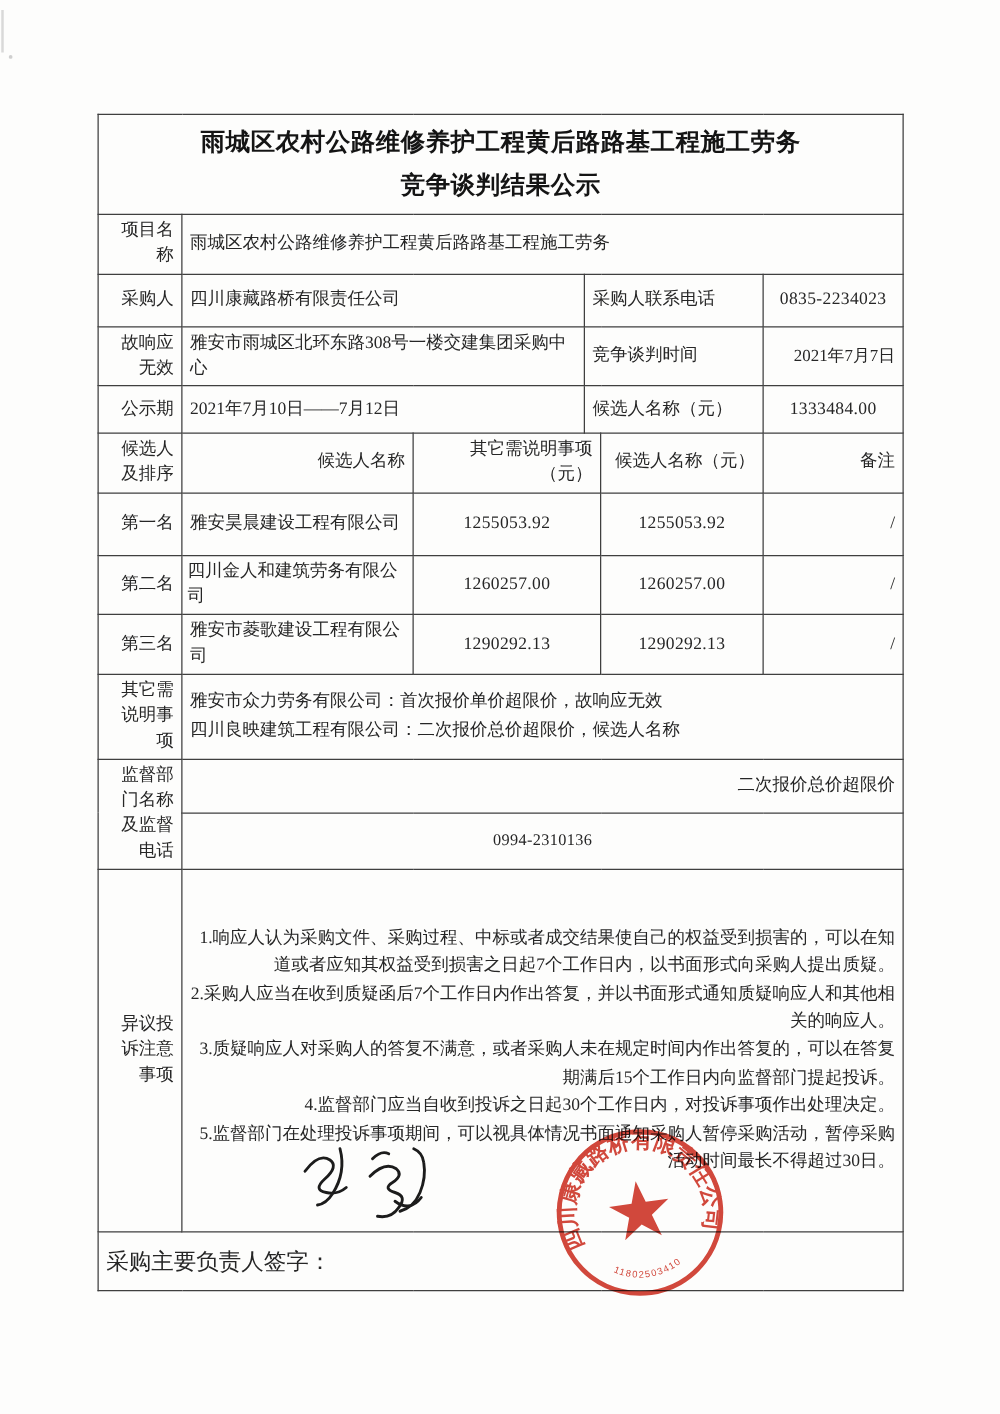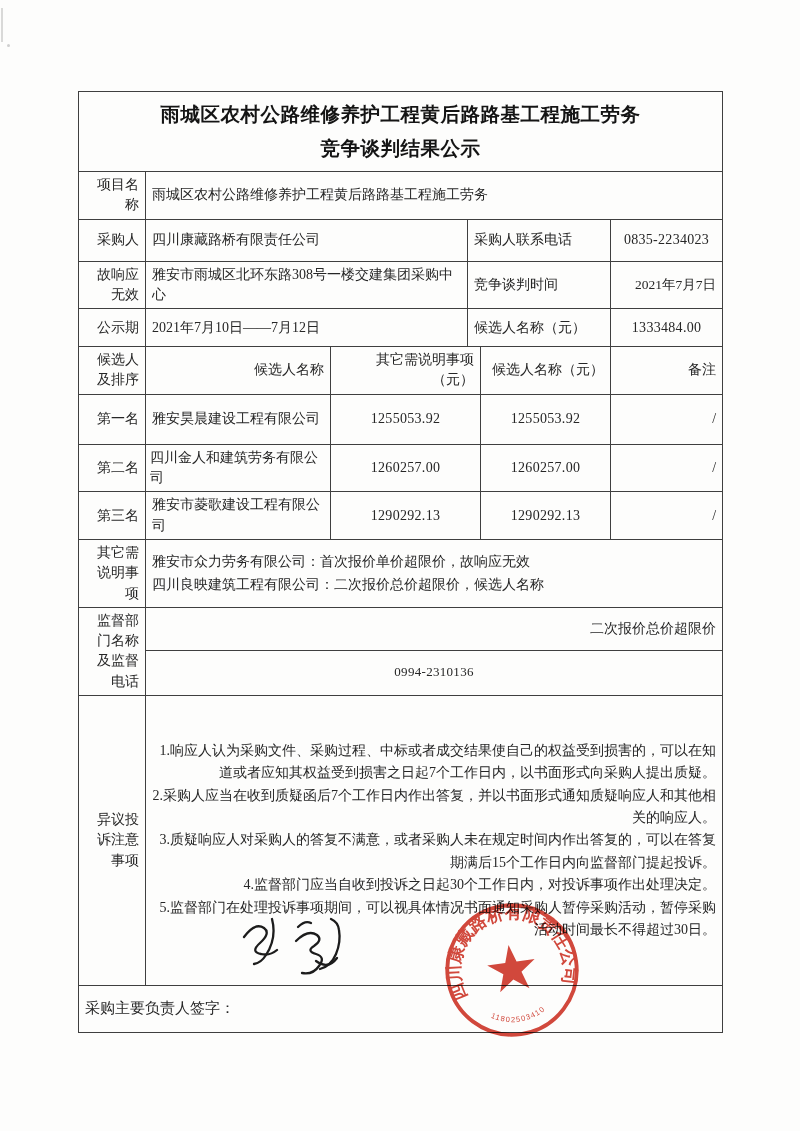--- a/index.html
+++ b/index.html
@@ -40,21 +40,21 @@
   .num{
     text-align:center;font-family:Liberation Serif, serif;
     font-size:12.8px;letter-spacing:.3px;margin-top:19px;
   }
   .small-num{font-size:12.3px;}
   .val{text-align:left;}
   .law-cell{padding:8px 12px 8px 10px;}
   .law{margin:0;font-size:14px;line-height:1.6;text-align:right;}
   .other-line{font-size:14px;line-height:1.7;}
   .sig-cell{padding:0 0 0 8px;position:relative;}
-  .sig-label{font-size:15px;}
+  .sig-label{font-size:18px;}
 
   .signature-svg{position:absolute;left:228px;top:903px;pointer-events:none;}
   .stamp{
     position:absolute;left:428px;top:886px;width:168px;height:168px;
     transform:rotate(-8deg);
     opacity:.92;mix-blend-mode:multiply;pointer-events:none;
   }
 </style>
 </head>
 <body>

